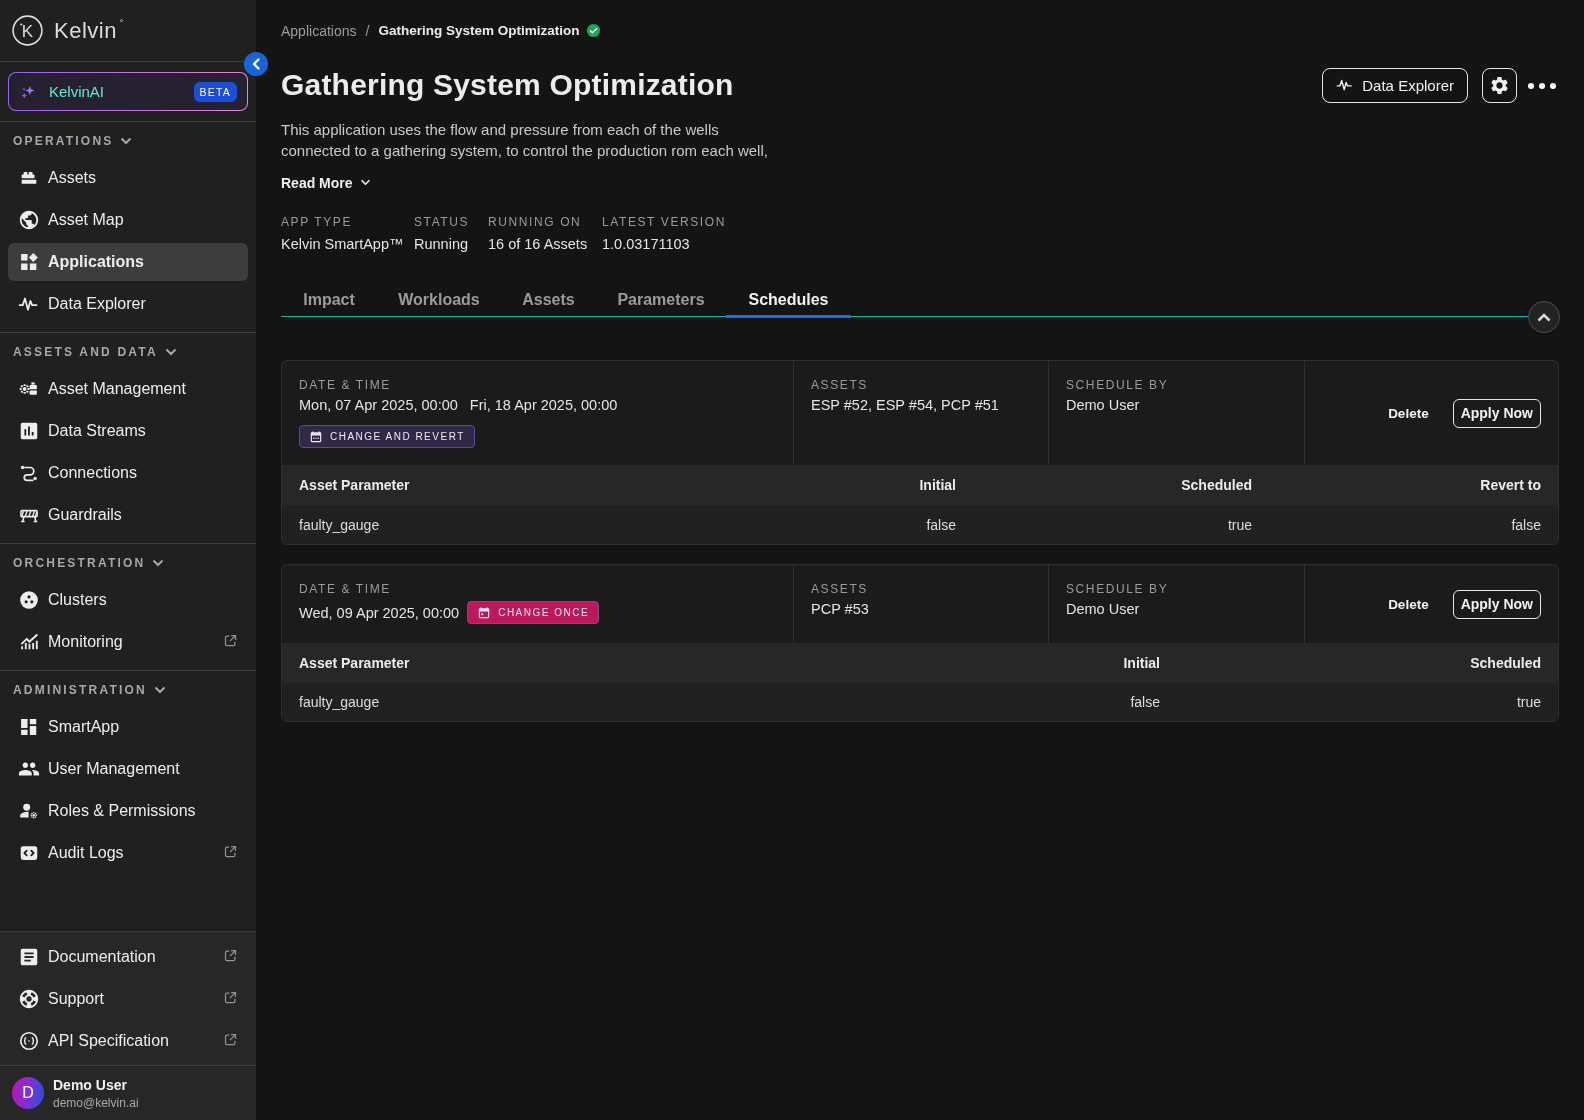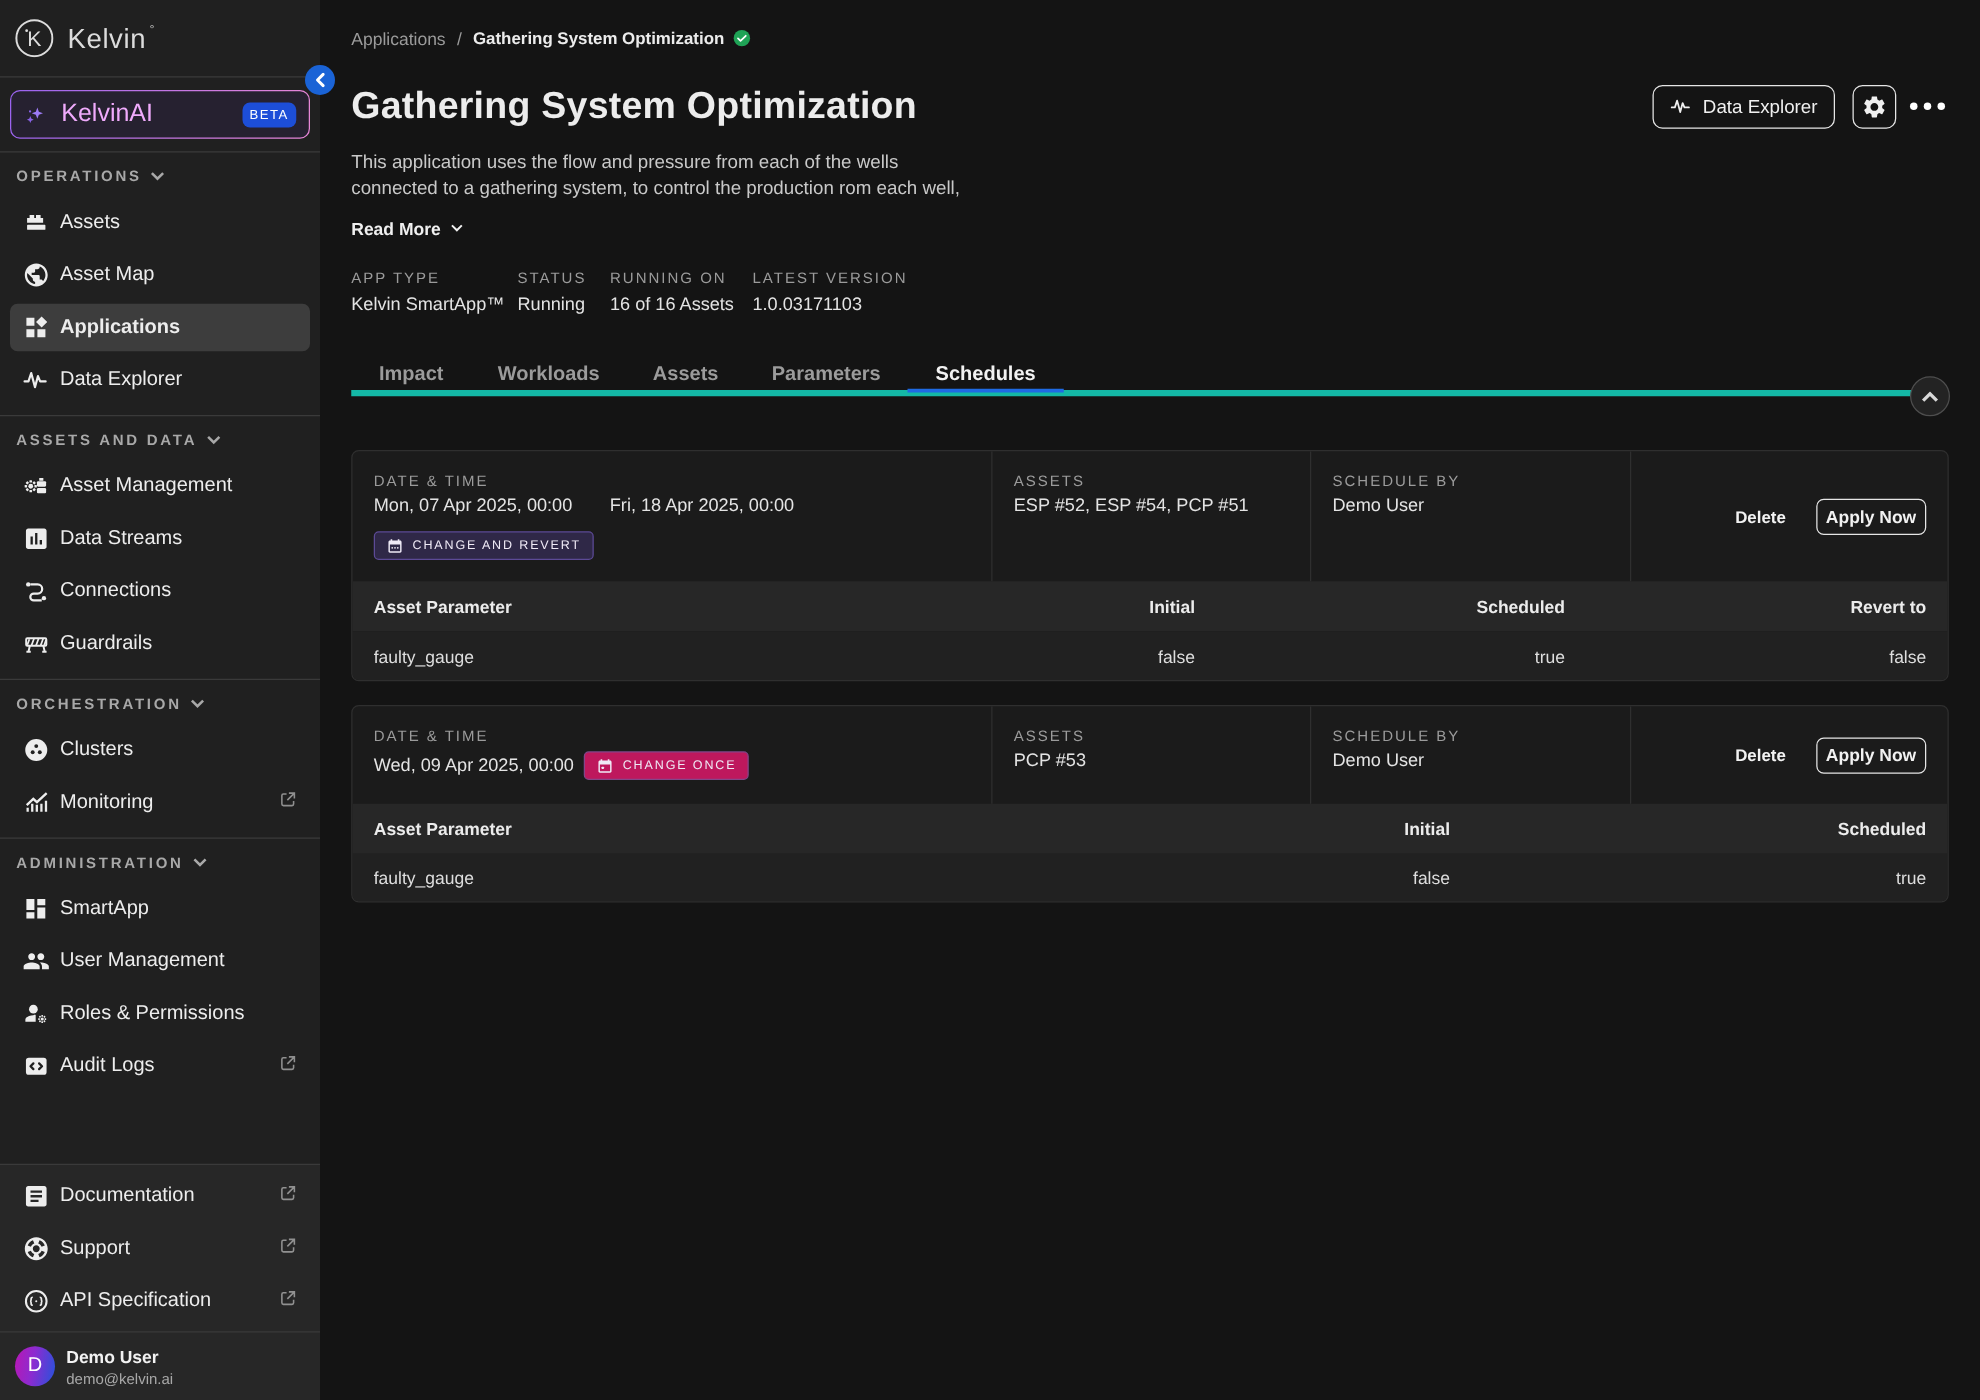--- a/index.html
+++ b/index.html
@@ -8,21 +8,21 @@
 body { position:relative; }
 
 
 .sidebar { position:absolute; left:0; top:0; width:256px; height:1120px; background:#202020; }
 .logo-row { height:62px; display:flex; align-items:center; padding-left:12px; border-bottom:1px solid #3a3a3a; }
 .logo-row .ktext { font-size:22px; font-weight:400; color:#dcdcdc; margin-left:11px; letter-spacing:.5px; position:relative; }
 .logo-row .ktext sup { font-size:9px; position:absolute; top:0px; right:-7px; }
 .kai-wrap { padding:10px 8px; border-bottom:1px solid #3a3a3a; }
 .kai-btn2 { height:39px; border-radius:8px; background:linear-gradient(100deg,#9a63f0,#e887d8); padding:1px; }
 .kai-inner { height:100%; width:100%; border-radius:7px; background:#262130; display:flex; align-items:center; padding:0 10px; }
-.kai-name { font-size:20px; color:#f0abfc; margin-left:12px; flex:1; }
+.kai-name { font-size:15px; color:#5eead4; margin-left:12px; flex:1; }
 .beta { background:#1d4ed8; color:#fff; font-size:10.5px; letter-spacing:1.2px; padding:4px 6px; border-radius:6px; font-weight:400; }
 .nav-sec { padding:7px 8px 5px 8px; }
 .sec-head { height:24px; display:flex; align-items:center; padding-left:5px; color:#a8a8a8; font-size:12px;
   letter-spacing:2.2px; font-weight:700; margin-bottom:6px; }
 .sec-head svg { margin-left:7px; }
 .nav-item { height:38px; margin-bottom:4px; border-radius:6px; display:flex; align-items:center; padding:0 10px; color:#ededed; font-size:16px; }
 .nav-item.sel { background:#3d3d3d; font-weight:700; }
 .nav-item .nicon { width:22px; height:20px; margin-right:8px; flex:none; display:flex; align-items:center; justify-content:center; }
 .nav-item .lbl { flex:1; }
 .nav-item .ext { flex:none; opacity:.75; }
@@ -53,42 +53,42 @@
 .desc { margin-top:16px; font-size:15px; line-height:21px; color:#c9c9c9; width:520px; }
 .readmore { margin-top:13px; font-size:14px; font-weight:700; color:#f0f0f0; display:flex; align-items:center; height:17px; }
 .readmore svg { margin-left:7px; }
 .meta { margin-top:24px; display:flex; }
 .meta .m { margin-right:0; }
 .meta .ml { font-size:12px; letter-spacing:1.6px; color:#9b9b9b; font-weight:400; }
 .meta .mv { font-size:14.5px; color:#e4e4e4; margin-top:7px; }
 .m1 { width:133px; } .m2 { width:74px; } .m3 { width:114px; } .m4 { width:139px; }
 
 .tabs-row { margin-top:33px; position:relative; height:33px; }
-.tabs { display:flex; padding-left:0; height:32px; border-bottom:5px solid #14b8a6; }
+.tabs { display:flex; padding-left:0; height:32px; border-bottom:1px solid #14b8a6; }
 .tab { font-size:16px; font-weight:700; color:#9b9b9b; text-align:center; line-height:30px; }
 .tw1{width:96px;} .tw2{width:124px;} .tw3{width:95px;} .tw4{width:130px;} .tw5{width:125px;}
 .tab.active { color:#f2f2f2; border-bottom:3px solid #1f6be4; margin-bottom:-2px; }
 .scrolltop { position:absolute; right:-1px; top:16px; width:32px; height:32px; border-radius:50%; background:#232323;
   border:1px solid #4e4e4e; display:flex; align-items:center; justify-content:center; }
 
 
 .card { margin-top:42px; border:1px solid #2f2f2f; border-radius:6px; background:#1b1b1b; overflow:hidden; }
 .chead { display:flex; }
 .c1 .chead { height:104px; }
 .c2 .chead { height:78px; }
 .ch-col { border-right:1px solid #2f2f2f; padding:17px 0 0 17px; }
 .c2 .ch-col { padding-top:17px; }
 .ch-col.a { width:512px; }
 .ch-col.b { width:255px; }
 .ch-col.c { width:256px; }
 .ch-col.d { border-right:none; flex:1; display:flex; align-items:center; justify-content:flex-end; padding:0 17px 0 0; }
 .chl { font-size:12px; letter-spacing:1.6px; color:#9b9b9b; }
 .chv { font-size:14.5px; color:#e4e4e4; margin-top:5px; }
 .dates { display:flex; }
-.dates .d2 { margin-left:30px;text-align:right; }
+.dates .d2 { margin-left:12px;text-align:right; }
 .badge { display:inline-flex; align-items:center; height:23px; border-radius:4px; padding:0 9px; font-size:10px; letter-spacing:1.5px; color:#efeaf6; }
 .badge svg { margin-right:7px; }
 .badge.rev { background:#2f2847; border:1px solid #5c4a96; margin-top:12px; }
 .badge.once { background:#be185d; border:1px solid #83468a; margin:0 0 0 8px; }
 .b-delete { font-size:13.5px; font-weight:700; color:#f2f2f2; margin-right:24px; }
 .b-apply { height:29px; border:1px solid #e6e6e6; border-radius:6px; display:flex; align-items:center; padding:0 7px; font-size:14px; font-weight:700; color:#f2f2f2; }
 .thead { background:#272727; height:40px; display:flex; align-items:center; padding:0 17px; font-size:14px; font-weight:700; color:#ececec; }
 .trow { background:#212121; height:39px; display:flex; align-items:center; padding:0 17px; font-size:14px; color:#dedede; }
 .c2 .trow { height:38px; }
 .cc1 { flex:1; text-align:left; }

